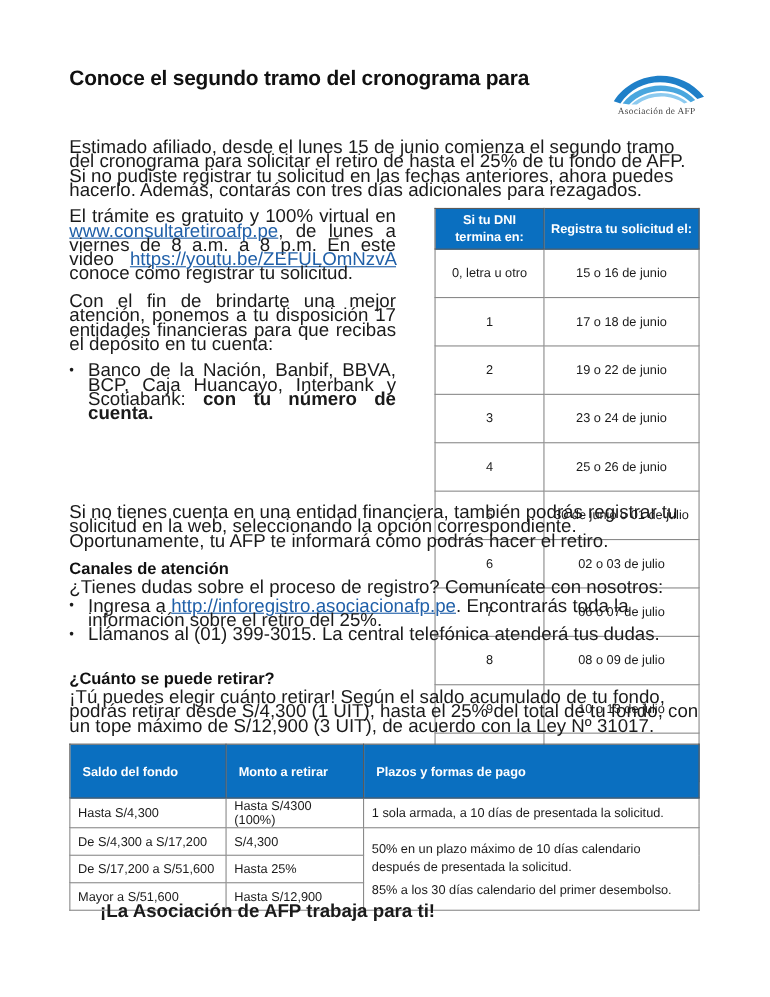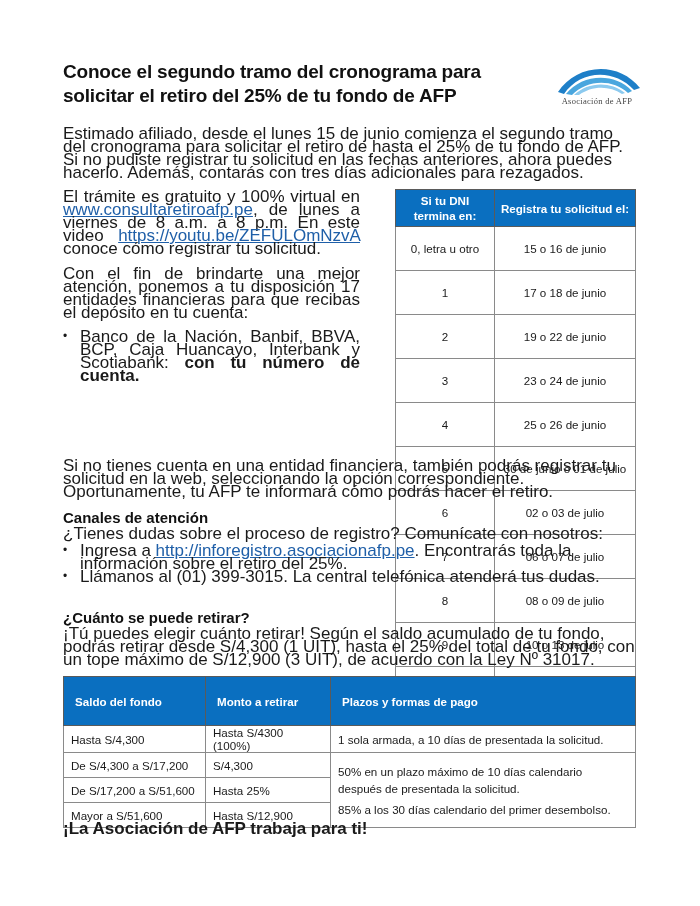--- a/index.html
+++ b/index.html
@@ -27,21 +27,20 @@
   table.amt th { height: 26px; text-align: left; padding: 11px; }
   table.amt td { height: 24px; padding: 0 7px; vertical-align: middle; }
   table.amt td.merged { padding: 6px 7px; line-height: 17px; }
   table.amt td.merged .line2 { margin-top: 4px; }
 </style>
 </head>
 <body>
 
 <div class="title">
   <div>Conoce el segundo tramo del cronograma para</div>
-  <div>solicitar el retiro del 25% de tu fondo de AFP</div>
 </div>
 
 <div class="logo">
   <svg width="98" height="38" viewBox="0 0 98 38">
     <path d="M10 34 C 28 6, 70 2, 92 30 L 86 32 C 66 10, 32 12, 16 36 Z" fill="#1e7fc8"></path>
     <path d="M18 36 C 34 16, 66 14, 84 33 L 80 35 C 64 20, 38 22, 24 37 Z" fill="#49a6de"></path>
     <path d="M26 37 C 40 24, 62 23, 77 35 L 74 36 C 61 27, 43 28, 31 37 Z" fill="#8ccaef"></path>
   </svg>
   <div class="logo-text">Asociación de AFP</div>
 </div>
@@ -167,13 +166,13 @@
       <td>De S/17,200 a S/51,600</td>
       <td>Hasta 25%</td>
     </tr>
     <tr>
       <td>Mayor a S/51,600</td>
       <td>Hasta S/12,900</td>
     </tr>
   </tbody>
 </table>
 
-<div class="p" style="top:822px; font-weight:bold;">¡La Asociación de AFP trabaja para ti!</div>
+<div class="p" style="top:822px; font-weight:bold;margin-left:28px;">¡La Asociación de AFP trabaja para ti!</div>
 
 </body></html>

